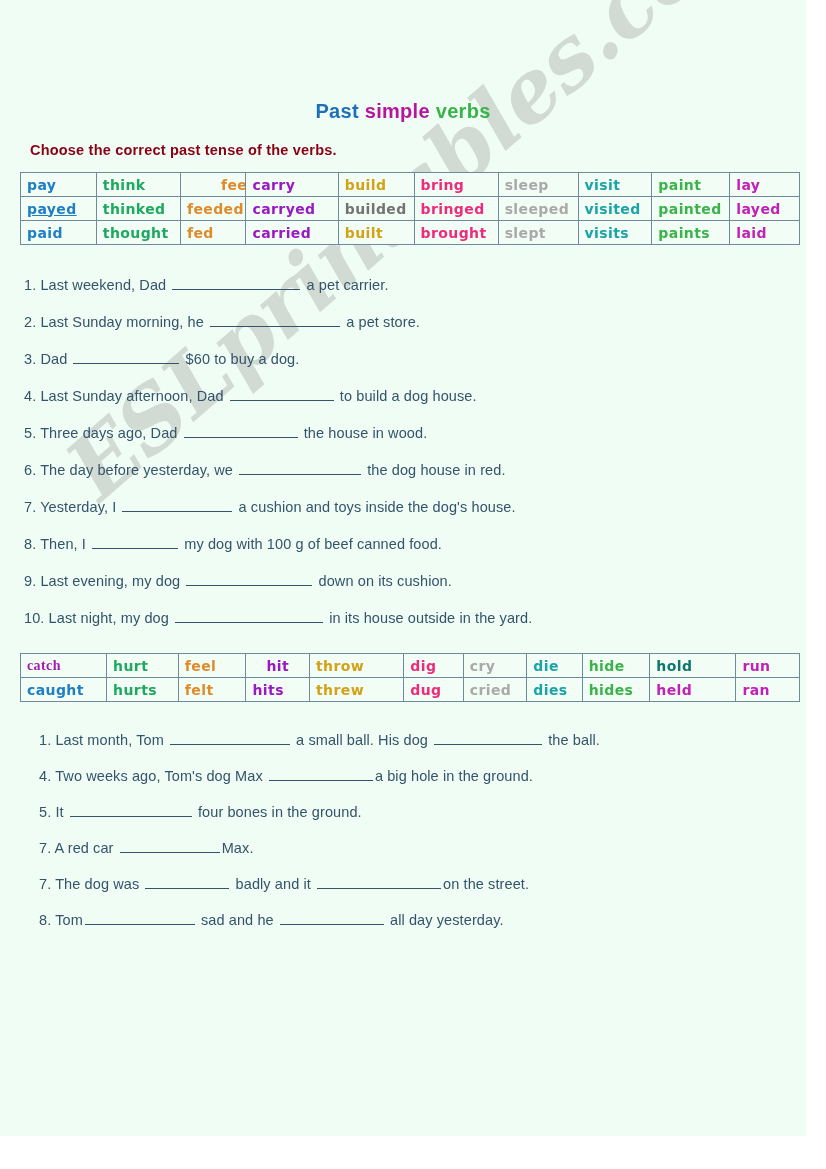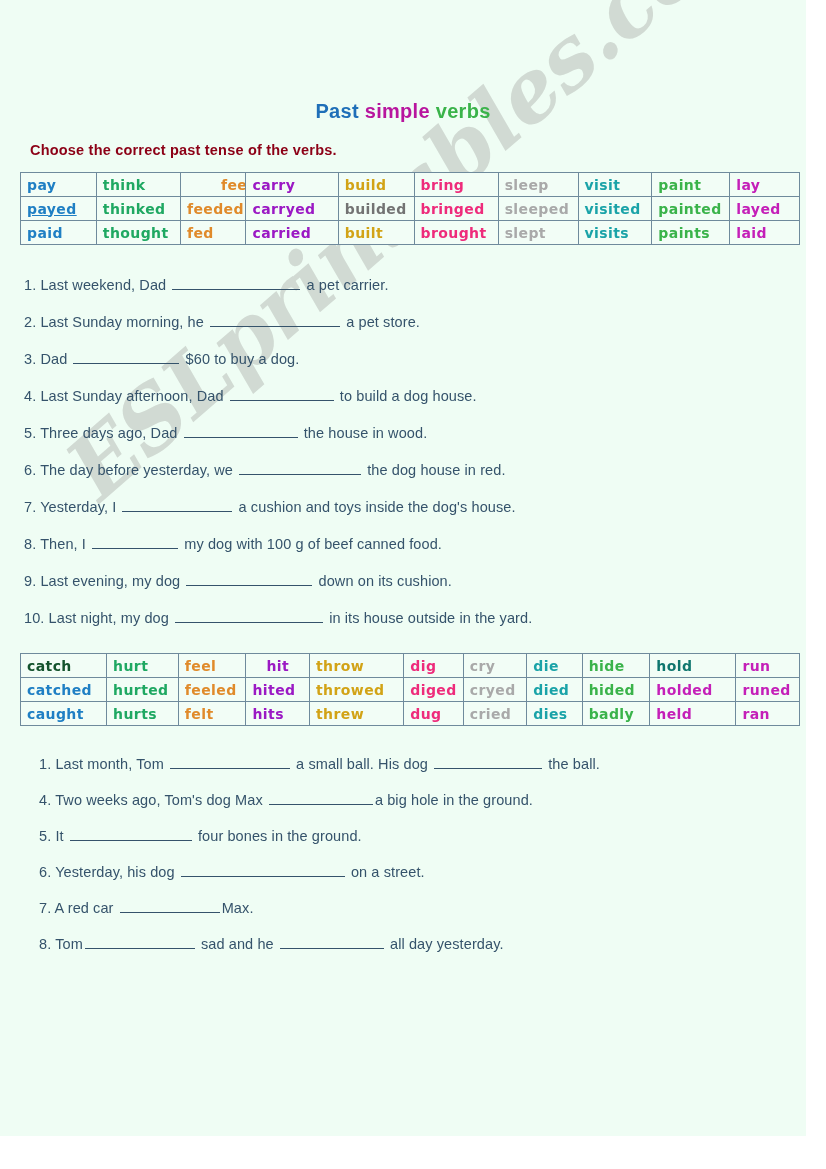--- a/index.html
+++ b/index.html
@@ -213,64 +213,51 @@
           <col style="width: 92px;">
           <col style="width: 58px;">
           <col style="width: 62px;">
           <col style="width: 54px;">
           <col style="width: 66px;">
           <col style="width: 84px;">
           <col style="width: 62px;">
         </colgroup>
       <tbody>
           <tr>
-            <td style="color: #14532d;">catch</td>
+            <td style="color: #a21caf; font-family: Liberation Serif, serif;">catch</td>
             <td style="color: rgb(31, 168, 98);">hurt</td>
             <td style="color: rgb(224, 138, 42);">feel</td>
             <td style="color: rgb(155, 25, 196); text-align: center;">hit</td>
             <td style="color: rgb(210, 163, 22);">throw</td>
             <td style="color: rgb(238, 43, 123);">dig</td>
             <td style="color: rgb(169, 169, 169);">cry</td>
             <td style="color: rgb(26, 163, 168);">die</td>
             <td style="color: rgb(58, 179, 74);">hide</td>
             <td style="color: #0f766e;">hold</td>
             <td style="color: rgb(196, 31, 184);">run</td>
           </tr>
           <tr>
-            <td style="color: rgb(31, 127, 196);">catched</td>
-            <td style="color: rgb(31, 168, 98);">hurted</td>
-            <td style="color: rgb(224, 138, 42);">feeled</td>
-            <td style="color: rgb(155, 25, 196);">hited</td>
-            <td style="color: rgb(210, 163, 22);">throwed</td>
-            <td style="color: rgb(238, 43, 123);">diged</td>
-            <td style="color: rgb(169, 169, 169);">cryed</td>
-            <td style="color: rgb(26, 163, 168);">died</td>
-            <td style="color: rgb(58, 179, 74);">hided</td>
-            <td style="color: rgb(196, 31, 184);">holded</td>
-            <td style="color: rgb(196, 31, 184);">runed</td>
-          </tr>
-          <tr>
             <td style="color: rgb(31, 127, 196);">caught</td>
             <td style="color: rgb(31, 168, 98);">hurts</td>
             <td style="color: rgb(224, 138, 42);">felt</td>
             <td style="color: rgb(155, 25, 196);">hits</td>
             <td style="color: rgb(210, 163, 22);">threw</td>
             <td style="color: rgb(238, 43, 123);">dug</td>
             <td style="color: rgb(169, 169, 169);">cried</td>
             <td style="color: rgb(26, 163, 168);">dies</td>
-            <td style="color: rgb(58, 179, 74);">badly</td>
+            <td style="color: rgb(58, 179, 74);">hides</td>
             <td style="color: rgb(196, 31, 184);">held</td>
             <td style="color: rgb(196, 31, 184);">ran</td>
           </tr>
         </tbody>
     </table>
 
     <div class="exercises ex-group-2">
         <div class="ex-line"><span>1. Last month, Tom </span><span class="blank" style="width: 120px;"></span><span> a small ball. His dog </span><span class="blank" style="width: 108px;"></span><span> the ball.</span></div>
         <div class="ex-line"><span>4. Two weeks ago, Tom's dog Max </span><span class="blank" style="width: 104px;"></span><span>a big hole in the ground.</span></div>
         <div class="ex-line"><span>5. It </span><span class="blank" style="width: 122px;"></span><span> four bones in the ground.</span></div>
-        <div class="ex-line"><span>6. Yesterday, his dog </span><span class="blank" style="width: 164px;"></span><span> on a street.</span></div>
         <div class="ex-line"><span>7. A red car </span><span class="blank" style="width: 100px;"></span><span>Max.</span></div>
+        <div class="ex-line"><span>7. The dog was </span><span class="blank" style="width: 84px;"></span><span> badly and it </span><span class="blank" style="width: 124px;"></span><span>on the street.</span></div>
         <div class="ex-line"><span>8. Tom</span><span class="blank" style="width: 110px;"></span><span> sad and he </span><span class="blank" style="width: 104px;"></span><span> all day yesterday.</span></div>
       </div>
 
   </div>
 </div>
 
 </body></html>

